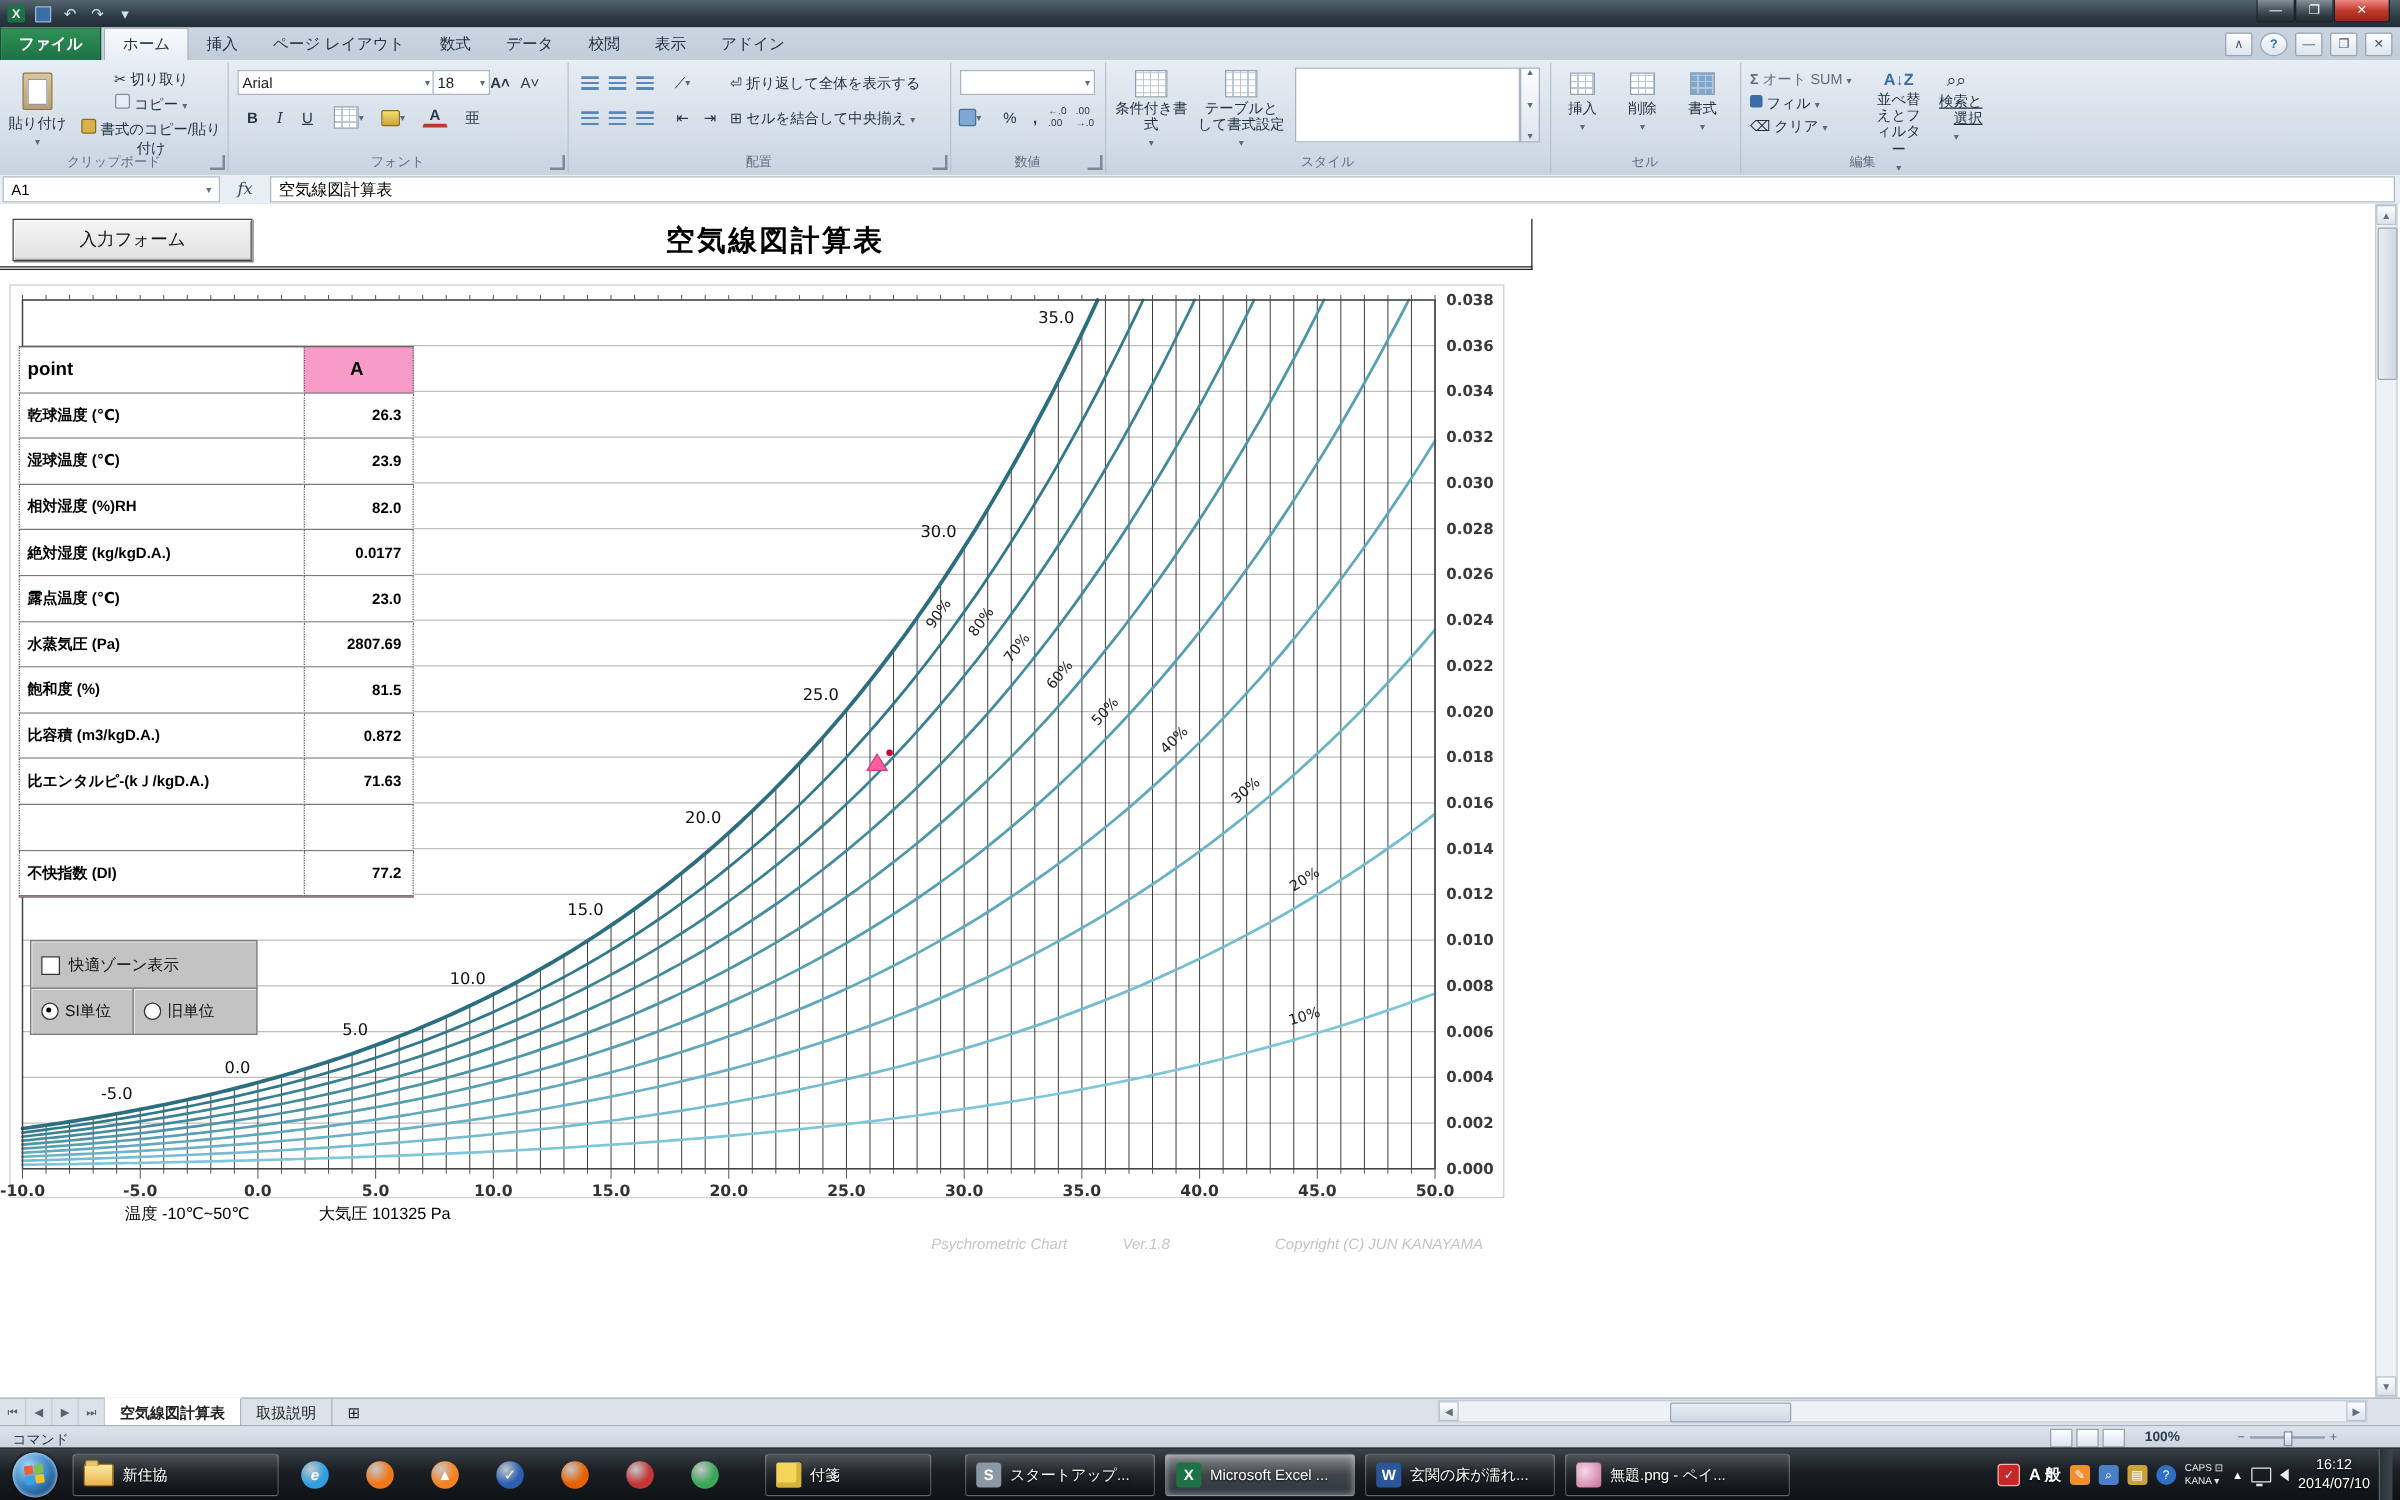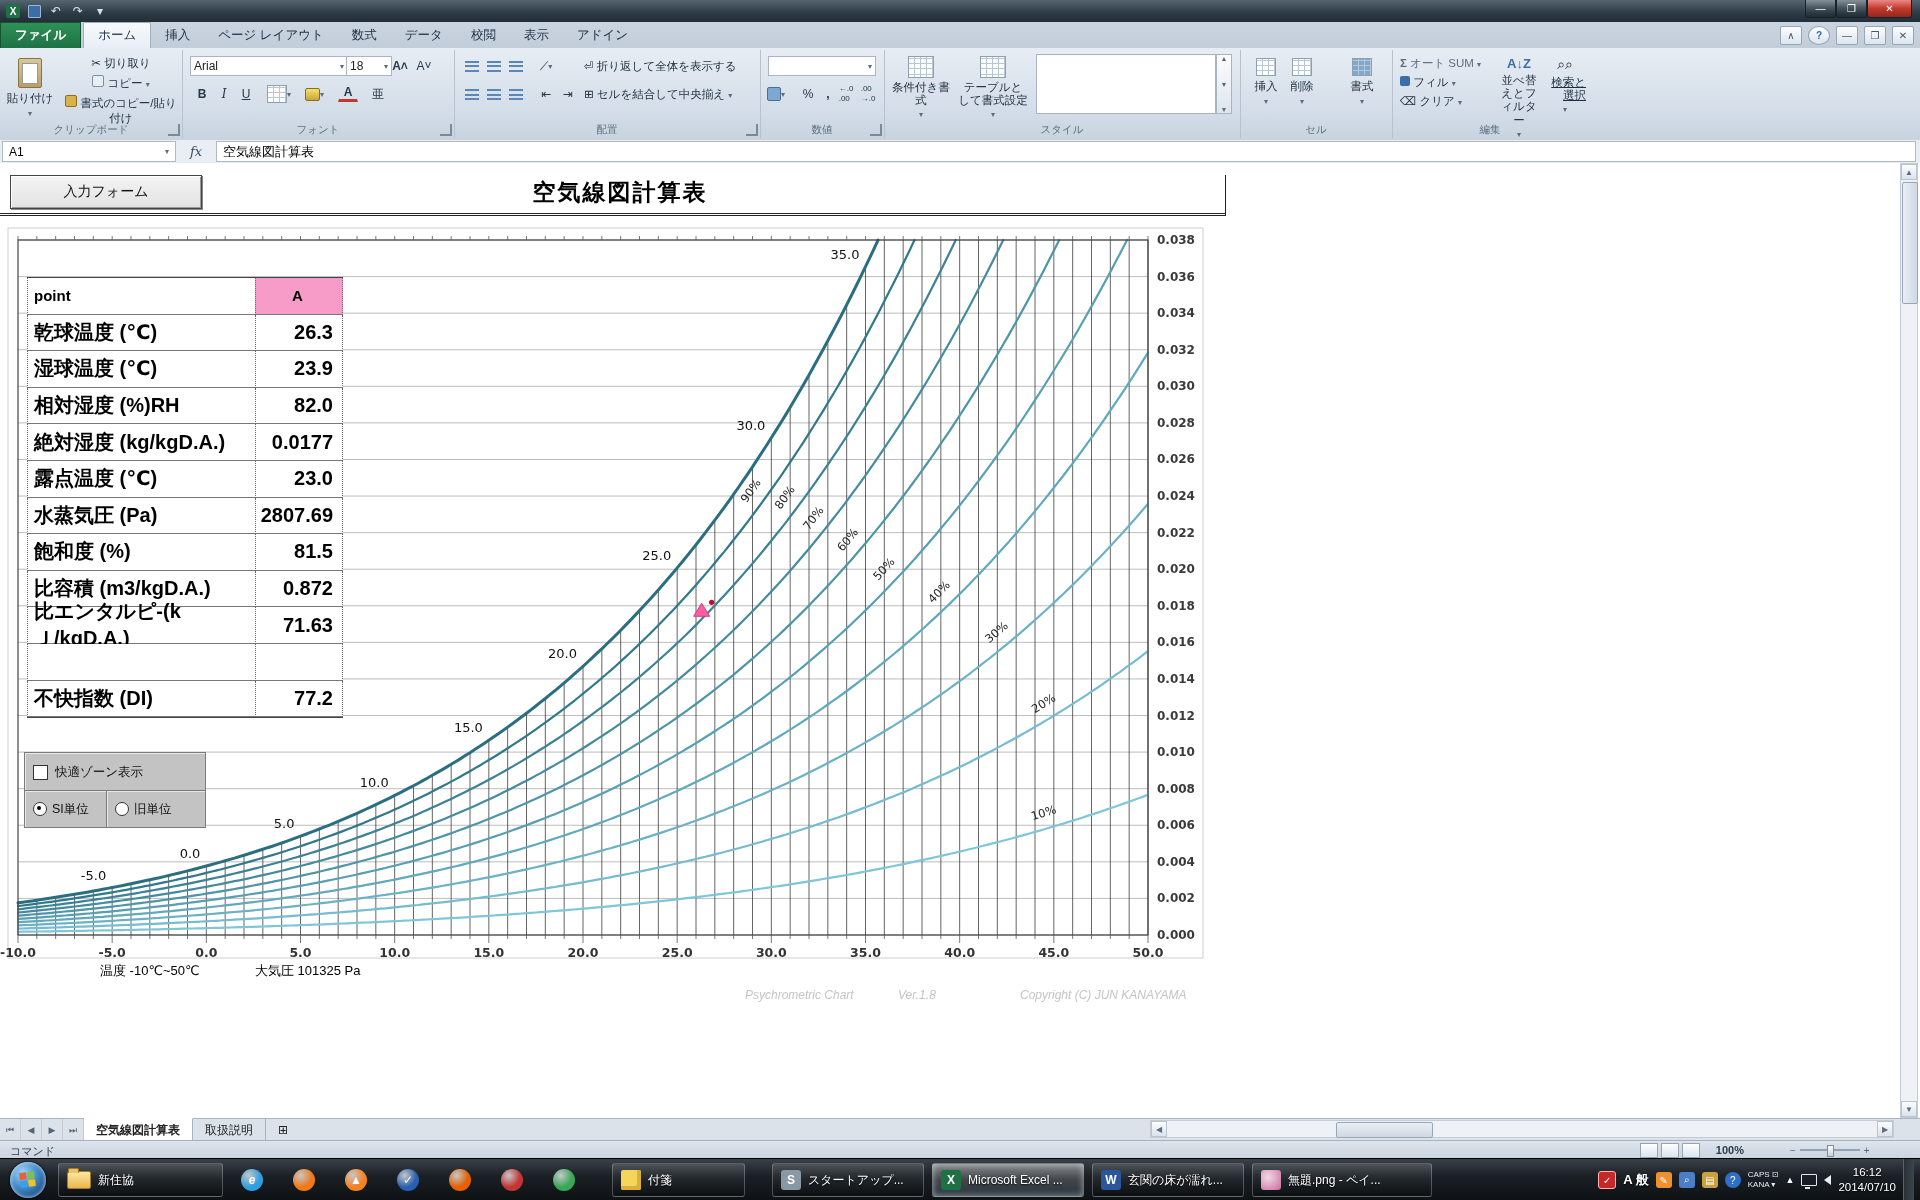--- a/index.html
+++ b/index.html
@@ -49,24 +49,24 @@
   #fcontent{flex:1;height:19px;background:#fff;border:1px solid #b0bac6;margin-right:4px;display:flex;align-items:center;padding:0 6px;font-size:13px;}
   
   #sheet{left:0;top:163px;width:1920px;height:955px;background:#fff;}
   #form-button{left:10px;top:12px;width:190px;height:32px;background:linear-gradient(#f4f4f4,#e2e2e2);
     border:1px solid #444;box-shadow:inset 1px 1px 0 #fff, inset -1px -1px 0 #9a9a9a, 1px 1px 0 #888;
     display:flex;align-items:center;justify-content:center;font-size:14px;color:#111;}
   #sheet-title{left:240px;top:14px;width:760px;text-align:center;font-size:23px;font-weight:bold;color:#000;letter-spacing:2px;}
   #title-underline{left:0;top:50px;width:1226px;height:0;border-bottom:3px double #222;}
   #title-vline{left:1225px;top:12px;width:0;height:41px;border-left:1.5px solid #222;}
   
-  #ptable{left:27px;top:114px;width:316px;display:grid;grid-template-columns:228px 88px;grid-auto-rows:36.6px;
+  #ptable{left:15px;top:114px;width:316px;display:grid;grid-template-columns:228px 88px;grid-auto-rows:36.6px;
     border-top:1px solid #444;border-bottom:1px solid #444;background:#f9a8d4;z-index:3;}
   .tcell{border-bottom:1px solid #777;border-left:1px dotted #666;display:flex;align-items:center;
-    font-size:20px;font-weight:bold;color:#000;padding:0 6px;box-sizing:border-box;background:#fff;}
+    font-size:12px;font-weight:bold;color:#000;padding:0 6px;box-sizing:border-box;background:#fff;}
   .tcell.val{justify-content:flex-end;padding-right:9px;border-right:1px dotted #666;}
   .tcell.hdr{font-size:15px;}
   .tcell.hdrA{justify-content:center;}
   
   .ctlbox{background:#c3c3c3;border:1.5px solid #7a7a7a;box-shadow:inset 1px 1px 0 #e8e8e8;z-index:4;display:flex;align-items:center;font-size:12.5px;color:#111;}
   #ctl-comfort{left:24px;top:589px;width:172px;height:38px;padding-left:8px;gap:7px;}
   #ctl-si{left:24px;top:627px;width:82px;height:36px;padding-left:8px;gap:5px;}
   #ctl-old{left:106px;top:627px;width:90px;height:36px;padding-left:8px;gap:5px;}
   .cb{width:13px;height:13px;background:#fff;border:1px solid #333;}
   .radio{width:12px;height:12px;border-radius:50%;background:#fff;border:1px solid #333;position:relative;}
@@ -252,21 +252,21 @@
     </div>
     <div class="glabel">スタイル</div>
   </div>
 
   <div class="group" style="left:1240px;width:152px;">
     <div class="abs bigbtn" style="left:4px;top:4px;width:44px;">
       <span class="grid-ic"></span>
       <span>挿入</span>
         <span class="arrow">▾</span>
       </div>
-    <div class="abs bigbtn" style="left:40px;top:4px;width:44px;text-align:right;">
+    <div class="abs bigbtn" style="left:52px;top:4px;width:44px;text-align:right;">
       <span class="grid-ic"></span>
       <span>削除</span>
         <span class="arrow">▾</span>
       </div>
     <div class="abs bigbtn" style="left:100px;top:4px;width:44px;">
       <span class="grid-ic" style="background-color:#7fa8d0;"></span>
       <span>書式</span>
         <span class="arrow">▾</span>
       </div>
     <div class="glabel">セル</div>

